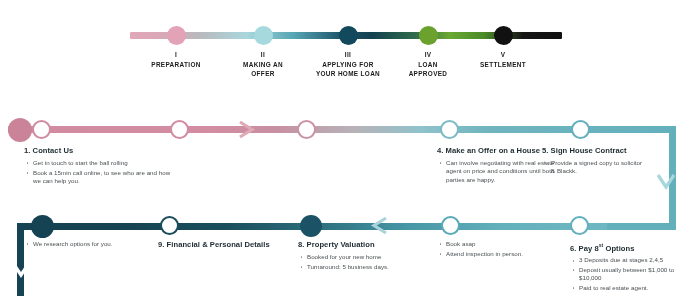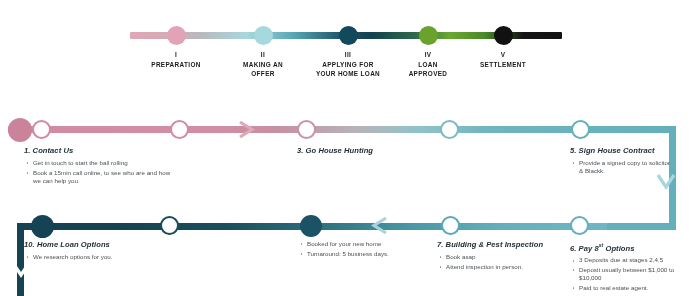--- a/index.html
+++ b/index.html
@@ -41,21 +41,21 @@
 
   
   .row-line{position:absolute;height:7px;border-radius:1px;}
   .node{
     position:absolute;border-radius:50%;box-sizing:border-box;
   }
   .node.hollow{background:#ffffff;}
   .step{position:absolute;}
   .step-title{
     font-size:7.6px;font-weight:bold;color:#1d2b30;line-height:10.4px;
-    margin:0 0 2.5px 0;letter-spacing:.05px;font-style:italic;
+    margin:0 0 2.5px 0;letter-spacing:.05px;
   }
   .step-title sup{font-size:5px;vertical-align:super;}
   .bullets{margin:0;padding:0;list-style:none;}
   .bullets li{
     position:relative;padding-left:9px;
     font-size:6.2px;line-height:8.4px;color:#4a4f52;
     margin-bottom:1.2px;letter-spacing:.02px;
   }
   .bullets li:before{
     content:"";position:absolute;left:2.5px;top:3.4px;
@@ -135,29 +135,32 @@
       <span>1.</span>
       <span>Contact Us</span>
     </div>
     <ul class="bullets">
       <li>Get in touch to start the ball rolling</li>
       <li>Book a 15min call online, to see who are and how we can help you.</li>
     </ul>
   </div>
 
 
-  <div class="step" style="left:297px;top:146px;width:140px;">
-    <div class="step-title">
-      <span>3.</span>
-      <span>Go House Hunting</span>
-    </div>
-  </div>
-
-
-  <div class="step" style="left:570px;top:146px;width:105px;">
+
+  <div class="step" style="left:437px;top:146px;width:126px;">
+    <div class="step-title">
+      <span>4.</span>
+      <span>Make an Offer on a House</span>
+    </div>
+    <ul class="bullets">
+      <li>Can involve negotiating with real estate agent on price and conditions until both parties are happy.</li>
+    </ul>
+  </div>
+
+  <div class="step" style="left:542px;top:146px;width:105px;">
     <div class="step-title">
       <span>5.</span>
       <span>Sign House Contract</span>
     </div>
     <ul class="bullets">
       <li>Provide a signed copy to solicitor &amp; Blackk.</li>
     </ul>
   </div>
 
   <div class="row-line" style="left:17px;top:223px;width:590px;
@@ -179,42 +182,44 @@
 
   <svg class="chev" style="left:368px;top:215px;" width="22" height="21" viewBox="0 0 22 21">
     <polyline points="18,3 6,10.5 18,18" fill="none" stroke="#a9d4dc" stroke-width="3.2" stroke-linecap="butt" stroke-linejoin="miter"></polyline>
   </svg>
 
   <svg class="chev" style="left:10px;top:258px;" width="22" height="24" viewBox="0 0 22 24">
     <polyline points="3,5 11,17 19,5" fill="none" stroke="#ffffff" stroke-width="3.2" stroke-linecap="butt" stroke-linejoin="miter"></polyline>
   </svg>
 
   <div class="step" style="left:24px;top:240px;width:130px;">
-    <div class="step-title">
-      <span>10.</span>
-      <span>Home Loan Options</span>
-    </div>
     <ul class="bullets">
       <li>We research options for you.</li>
     </ul>
   </div>
 
+  <div class="step" style="left:158px;top:240px;width:114px;">
+    <div class="step-title">
+      <span>9.</span>
+      <span>Financial &amp; Personal Details</span>
+    </div>
+  </div>
 
   <div class="step" style="left:298px;top:240px;width:130px;">
+    <div class="step-title">
+      <span>8.</span>
+      <span>Property Valuation</span>
+    </div>
     <ul class="bullets">
       <li>Booked for your new home</li>
       <li>Turnaround: 5 business days.</li>
     </ul>
   </div>
 
   <div class="step" style="left:437px;top:240px;width:130px;">
-    <div class="step-title">
-      <span>7.</span>
-      <span>Building &amp; Pest Inspection</span>
-    </div>
     <ul class="bullets">
       <li>Book asap</li>
       <li>Attend inspection in person.</li>
     </ul>
   </div>
 
   <div class="step" style="left:570px;top:240px;width:112px;">
     <div class="step-title">
       <span>6.</span>
       <span>Pay 8</span><sup>st</sup><span> Options</span>

